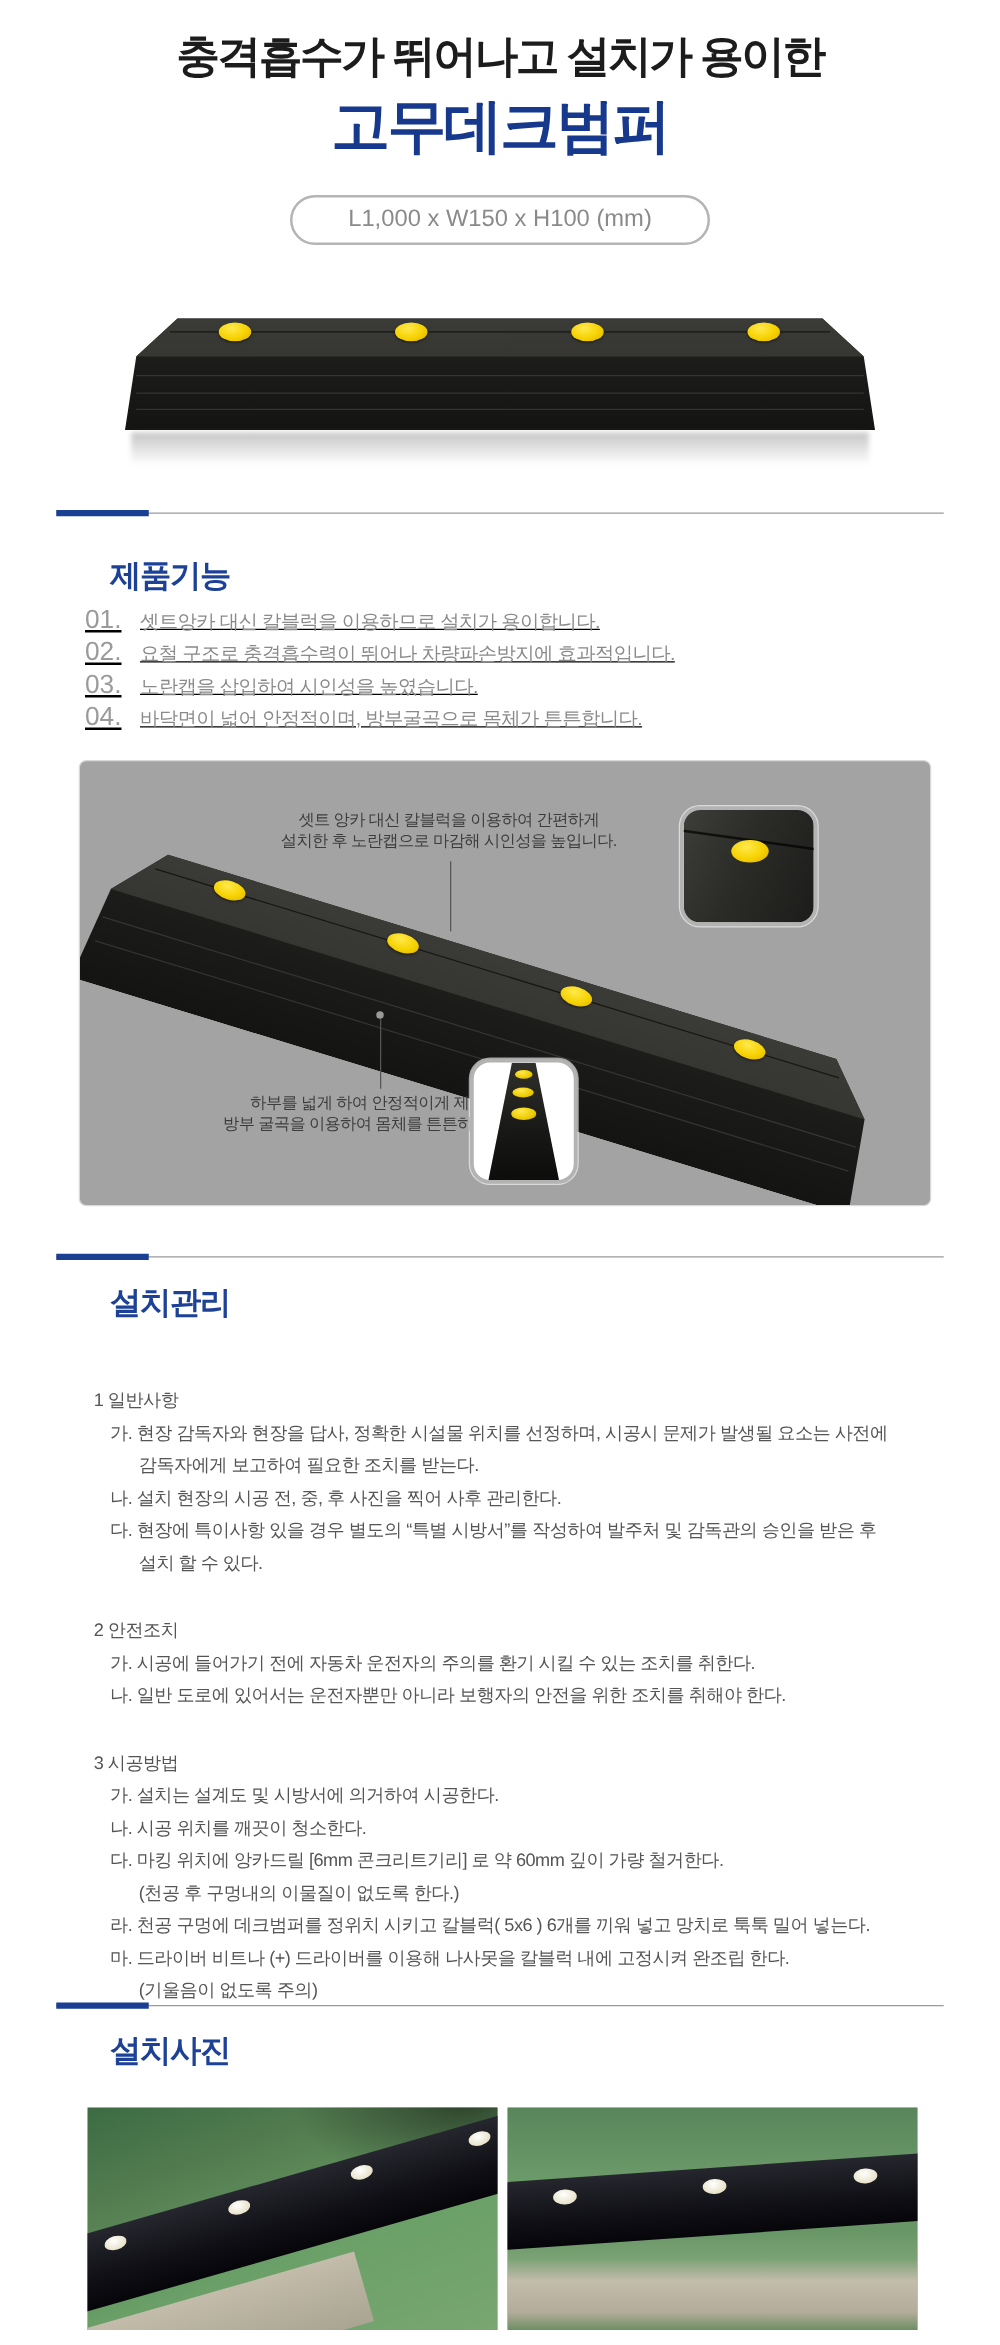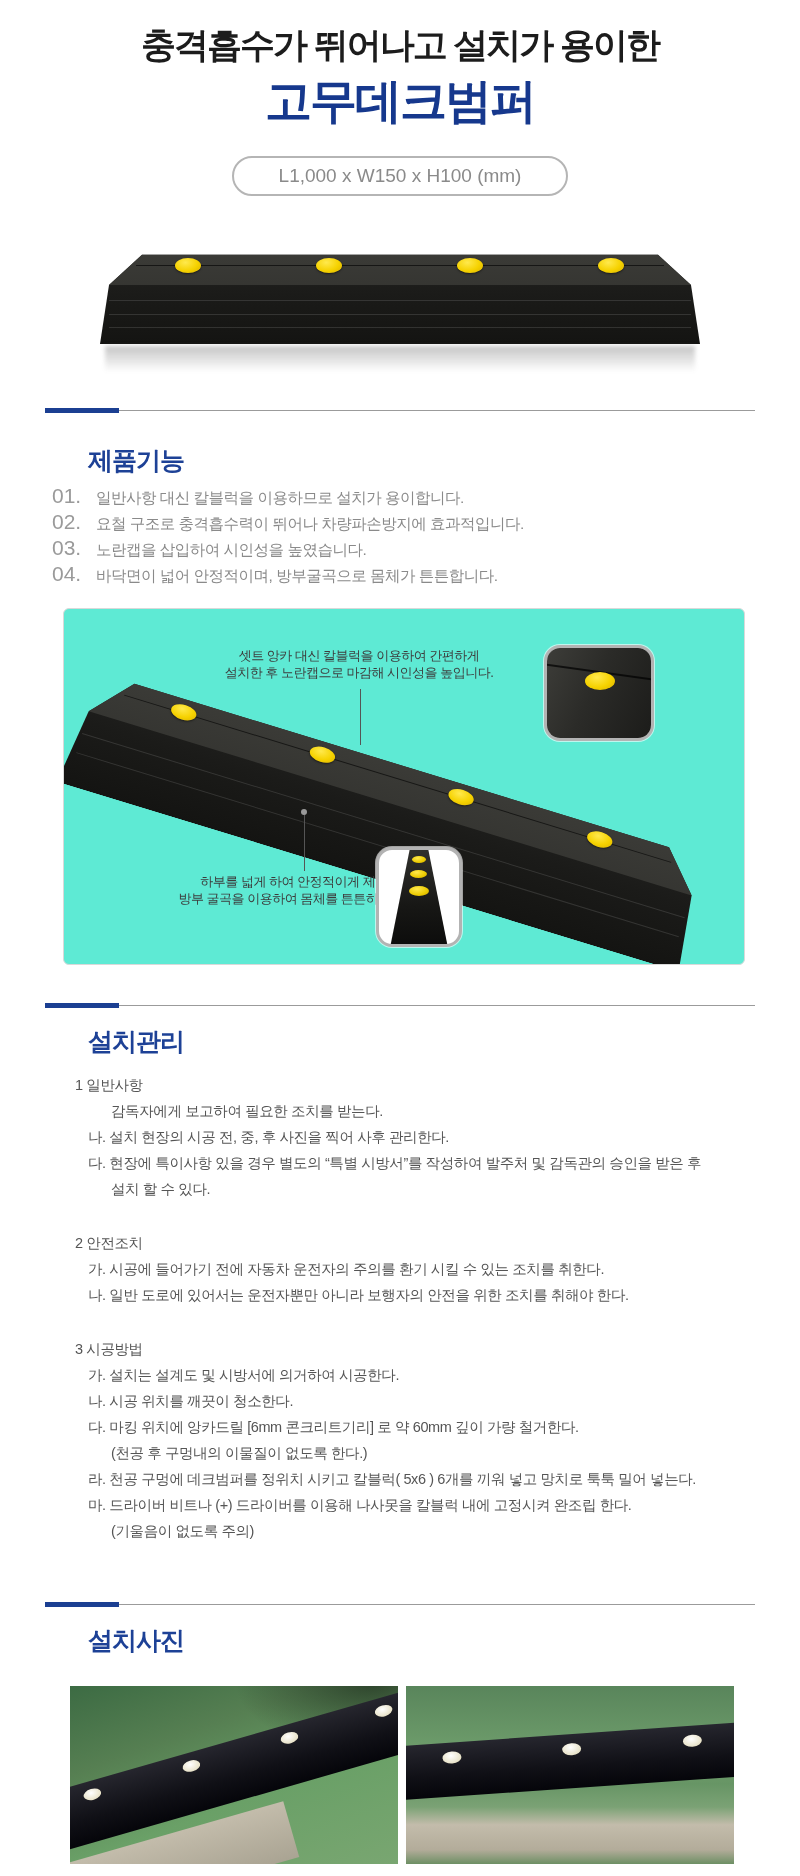--- a/index.html
+++ b/index.html
@@ -32,49 +32,49 @@
       background:linear-gradient(180deg,rgba(90,90,90,.35),rgba(255,255,255,0));
       filter:blur(2px);}
 
   
   .divider{position:absolute;left:45px;width:710px;height:1px;background:#9b9b9b;}
   .divider .accent{position:absolute;left:0;top:-2px;width:74px;height:5px;background:#1b3f92;}
   .sec-heading{position:absolute;left:88px;font-size:25px;font-weight:700;color:#1d4196;
       letter-spacing:-1px;}
 
   
-  .features{position:absolute;left:52px;top:484px;width:680px;}
+  .features{position:absolute;left:68px;top:484px;width:680px;text-decoration:underline;}
   .feature-item{display:flex;align-items:baseline;height:26px;}
   .fnum{width:44px;font-size:21px;color:#9a9a9a;letter-spacing:0;}
   .ftext{font-size:15.5px;color:#8a8a8a;letter-spacing:-0.5px;}
 
   
   .diagram-box{position:absolute;left:63px;top:608px;width:682px;height:357px;
-      box-sizing:border-box;border:1px solid #d9d9d9;border-radius:6px;background:#5eead4;overflow:hidden;}
+      box-sizing:border-box;border:1px solid #d9d9d9;border-radius:6px;background:#a3a3a3;overflow:hidden;}
   .diag-bumper{transform:rotate(17deg);transform-origin:0 0;}
   .callout{position:absolute;text-align:center;font-size:13px;line-height:17px;color:#3c3c3c;
       letter-spacing:-0.5px;}
   .pointer-line{position:absolute;width:1px;background:#555;}
   .pointer-dot{position:absolute;width:6px;height:6px;border-radius:50%;background:#9a9a9a;}
   .zoombox{position:absolute;box-sizing:border-box;border:3px solid #b3b3b3;border-radius:16px;
       overflow:hidden;background:#fff;box-shadow:0 0 0 1px rgba(255,255,255,.6);}
   .zoom-top-inner{position:absolute;inset:0;
       background:linear-gradient(115deg,#3d3d39 0%,#2b2b28 45%,#1c1c1a 100%);}
   .zoom-top-inner .edge{position:absolute;left:-10%;top:26%;width:120%;height:2px;
       background:rgba(0,0,0,.7);transform:rotate(8deg);}
   .zoom-cap{position:absolute;width:30px;height:18px;border-radius:50%;
       background:radial-gradient(ellipse at 40% 30%,#ffe94d 0%,#f6d200 55%,#d8b000 100%);}
   .zoom-profile{position:absolute;left:8%;top:0;width:84%;height:100%;
       background:linear-gradient(180deg,#30302d 0%,#171715 60%,#0d0d0c 100%);
       clip-path:polygon(36% 0,64% 0,92% 100%,8% 100%);}
   .profile-cap{position:absolute;border-radius:50%;left:50%;
       background:radial-gradient(ellipse at 40% 30%,#ffe94d 0%,#eccb00 60%,#c7a400 100%);}
 
   
-  .install{position:absolute;left:75px;top:1072px;width:690px;font-size:14.5px;color:#555;
+  .install{position:absolute;left:75px;top:1108px;width:690px;font-size:14.5px;color:#555;
       letter-spacing:-0.4px;}
   .inst-title{line-height:26px;}
   .inst-line{line-height:26px;}
   .ind-1{padding-left:13px;}
   .ind-2{padding-left:36px;}
   .inst-section{margin-bottom:28px;}
 
   
   .photo{position:absolute;top:1686px;width:328px;height:178px;overflow:hidden;background:#6a9a67;}
   .photo-left{left:70px;}
@@ -112,21 +112,21 @@
   </div>
   <div class="hero-reflection"></div>
 
   <div class="divider" style="top:410px;">
       <span class="accent"></span>
     </div>
   <div class="sec-heading" style="top:430px;margin-top:14px;">제품기능</div>
   <div id="features-list" class="features">
       <div class="feature-item">
         <span class="fnum">01.</span>
-        <span class="ftext">일반사항 대신 칼블럭을 이용하므로 설치가 용이합니다.</span>
+        <span class="ftext">셋트앙카 대신 칼블럭을 이용하므로 설치가 용이합니다.</span>
       </div>
       <div class="feature-item">
         <span class="fnum">02.</span>
         <span class="ftext">요철 구조로 충격흡수력이 뛰어나 차량파손방지에 효과적입니다.</span>
       </div>
       <div class="feature-item">
         <span class="fnum">03.</span>
         <span class="ftext">노란캡을 삽입하여 시인성을 높였습니다.</span>
       </div>
       <div class="feature-item">
@@ -176,20 +176,21 @@
     </div>
   </div>
 
   <div class="divider" style="top:1005px;">
       <span class="accent"></span>
     </div>
   <div class="sec-heading" style="top:1025px;">설치관리</div>
   <div id="install-text" class="install">
       <div class="inst-section">
         <div class="inst-title">1 일반사항</div>
+        <div class="inst-line ind-1">가. 현장 감독자와 현장을 답사, 정확한 시설물 위치를 선정하며, 시공시 문제가 발생될 요소는 사전에</div>
         <div class="inst-line ind-2">감독자에게 보고하여 필요한 조치를 받는다.</div>
         <div class="inst-line ind-1">나. 설치 현장의 시공 전, 중, 후 사진을 찍어 사후 관리한다.</div>
         <div class="inst-line ind-1">다. 현장에 특이사항 있을 경우 별도의 “특별 시방서”를 작성하여 발주처 및 감독관의 승인을 받은 후</div>
         <div class="inst-line ind-2">설치 할 수 있다.</div>
       </div>
       <div class="inst-section">
         <div class="inst-title">2 안전조치</div>
         <div class="inst-line ind-1">가. 시공에 들어가기 전에 자동차 운전자의 주의를 환기 시킬 수 있는 조치를 취한다.</div>
         <div class="inst-line ind-1">나. 일반 도로에 있어서는 운전자뿐만 아니라 보행자의 안전을 위한 조치를 취해야 한다.</div>
       </div>

